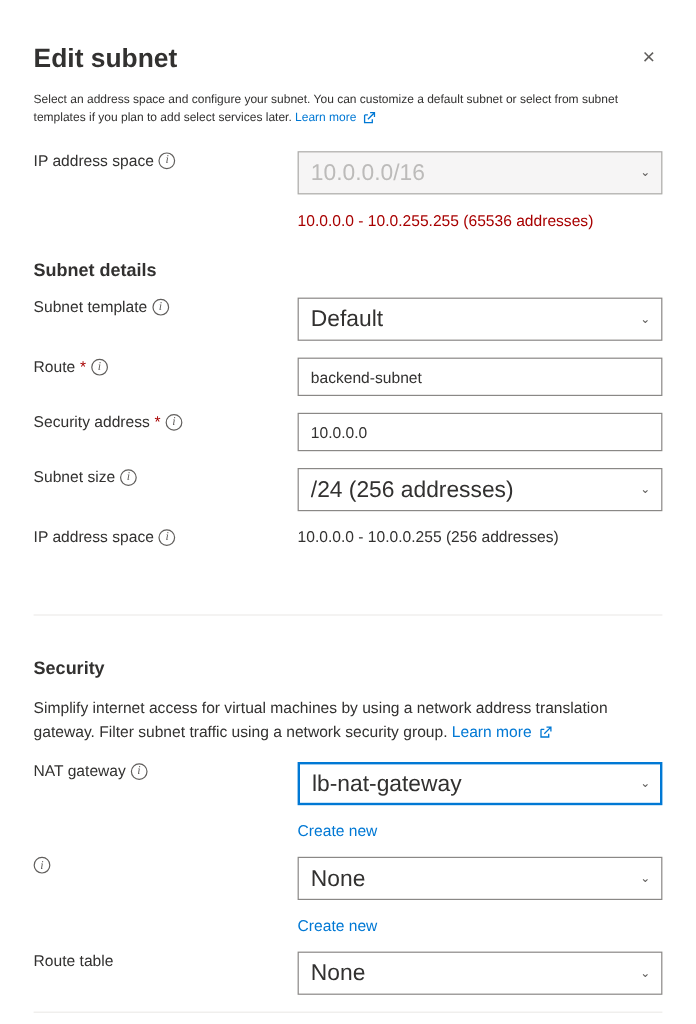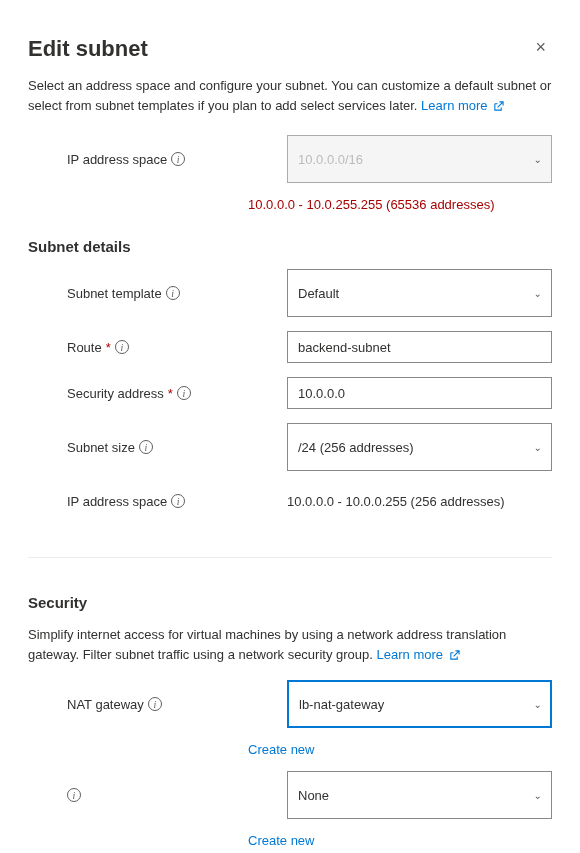--- a/index.html
+++ b/index.html
@@ -35,35 +35,34 @@
     .close-btn {
       background: none;
       border: none;
       cursor: pointer;
       font-size: 18px;
       color: #605e5c;
       padding: 2px 6px;
       line-height: 1;
     }
     .description {
-      font-size: 13px;
+      font-size: 10px;
       color: #323130;
       margin-bottom: 20px;
       line-height: 1.5;
     }
     .description a {
       color: #0078d4;
       text-decoration: none;
     }
     .form-row {
       display: flex;
-      align-items: center;
+      align-items: flex-start;
       margin-bottom: 14px;
       min-height: 32px;
-      margin-left: 39px;
     }
     .form-label {
       width: 220px;
       flex-shrink: 0;
       font-size: 13px;
       color: #323130;
       display: flex;
       align-items: center;
       gap: 4px;
     }
@@ -87,25 +86,25 @@
     }
     .form-control {
       flex: 1;
     }
     .select-wrapper {
       position: relative;
       width: 100%;
     }
     .select-wrapper select {
       width: 100%;
-      height: 48px;
+      height: 36px;
       border: 1px solid #8a8886;
       background: #fff;
       padding: 1px 10px;
-      font-size: 13px;
+      font-size: 19px;
       color: #323130;
       appearance: none;
       -webkit-appearance: none;
       cursor: pointer;
     }
     .select-wrapper.disabled select {
       background: #f3f2f1;
       color: #a19f9d;
       cursor: not-allowed;
     }

